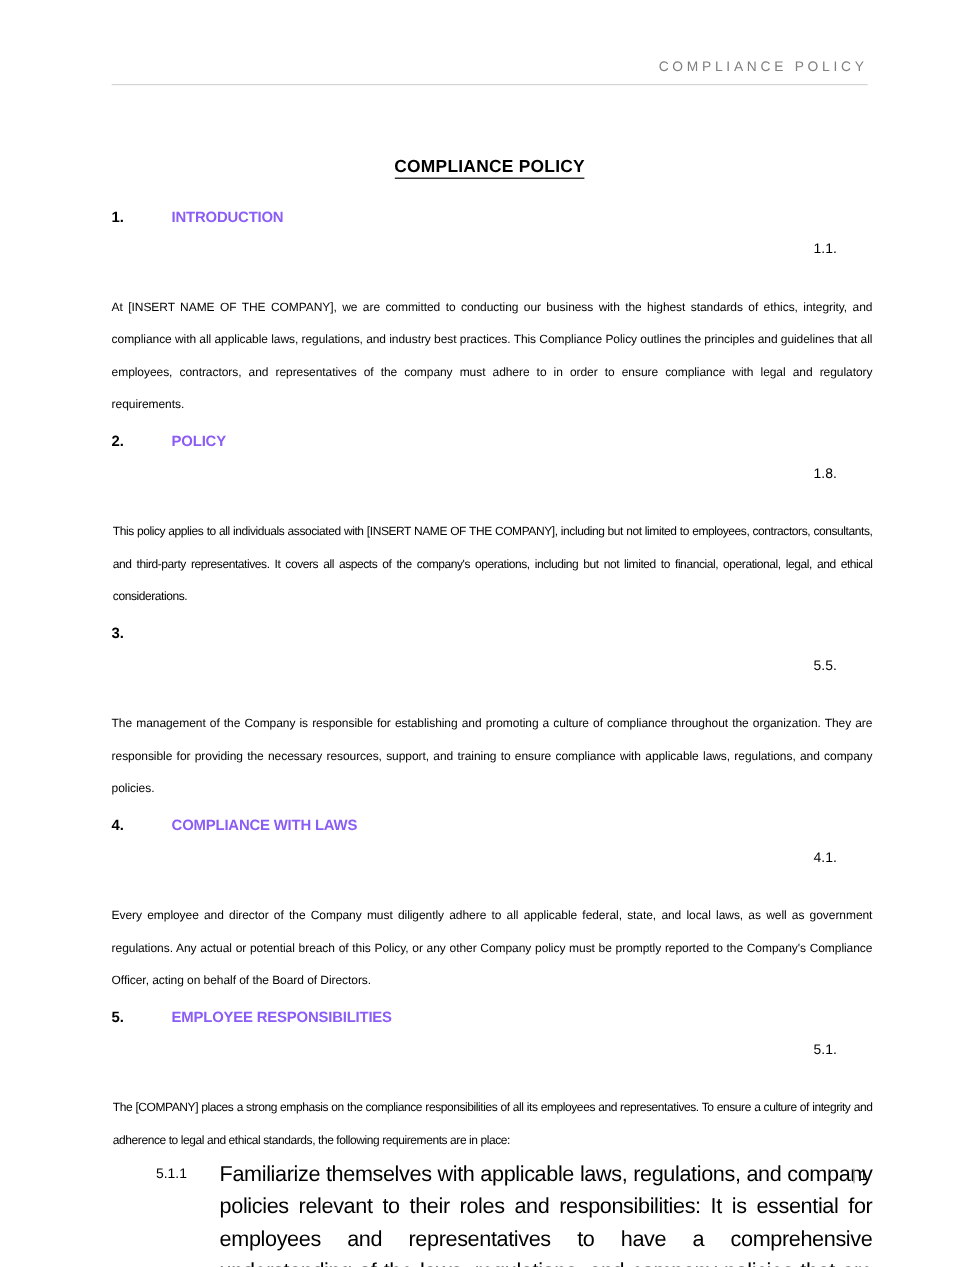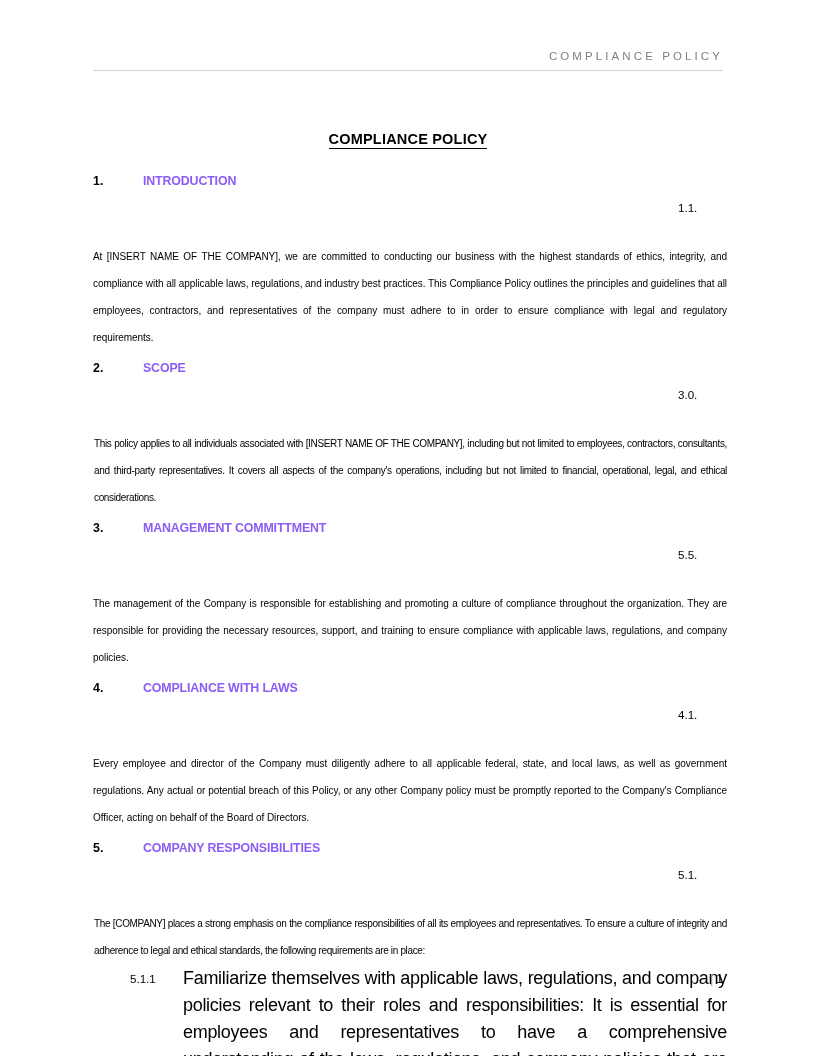--- a/index.html
+++ b/index.html
@@ -200,48 +200,47 @@
       <span class="num">1.</span>
       <span class="label">INTRODUCTION</span>
     </div>
     <div class="sec-para">
       <span class="num">1.1.</span>
       <span class="text">At [INSERT NAME OF THE COMPANY], we are committed to conducting our business with the highest standards of ethics, integrity, and compliance with all applicable laws, regulations, and industry best practices. This Compliance Policy outlines the principles and guidelines that all employees, contractors, and representatives of the company must adhere to in order to ensure compliance with legal and regulatory requirements.</span>
     </div>
 
     <div class="sec-heading gap-before-heading">
       <span class="num">2.</span>
-      <span class="label">SCOPE</span>
+      <span class="label">POLICY</span>
     </div>
     <div class="sec-para tight">
-      <span class="num">3.0.</span>
+      <span class="num">1.8.</span>
       <span class="text">This policy applies to all individuals associated with [INSERT NAME OF THE COMPANY], including but not limited to employees, contractors, consultants, and third-party representatives. It covers all aspects of the company's operations, including but not limited to financial, operational, legal, and ethical considerations.</span>
     </div>
 
     <div class="sec-heading gap-before-heading">
       <span class="num">3.</span>
-      <span class="label">MANAGEMENT COMMITTMENT</span>
     </div>
     <div class="sec-para">
       <span class="num">5.5.</span>
       <span class="text">The management of the Company is responsible for establishing and promoting a culture of compliance throughout the organization. They are responsible for providing the necessary resources, support, and training to ensure compliance with applicable laws, regulations, and company policies.</span>
     </div>
 
     <div class="sec-heading gap-before-heading">
       <span class="num">4.</span>
       <span class="label">COMPLIANCE WITH LAWS</span>
     </div>
     <div class="sec-para">
       <span class="num">4.1.</span>
       <span class="text">Every employee and director of the Company must diligently adhere to all applicable federal, state, and local laws, as well as government regulations. Any actual or potential breach of this Policy, or any other Company policy must be promptly reported to the Company's Compliance Officer, acting on behalf of the Board of Directors.</span>
     </div>
 
     <div class="sec-heading gap-before-heading">
       <span class="num">5.</span>
-      <span class="label">COMPANY RESPONSIBILITIES</span>
+      <span class="label">EMPLOYEE RESPONSIBILITIES</span>
     </div>
     <div class="sec-para tight">
       <span class="num">5.1.</span>
       <span class="text">The [COMPANY] places a strong emphasis on the compliance responsibilities of all its employees and representatives. To ensure a culture of integrity and adherence to legal and ethical standards, the following requirements are in place:</span>
     </div>
     <div class="sub-para">
       <span class="num">5.1.1</span>
       <span class="text">Familiarize themselves with applicable laws, regulations, and company policies relevant to their roles and responsibilities: It is essential for employees and representatives to have a comprehensive understanding of the laws, regulations, and company policies that are directly applicable to their specific roles and responsibilities. This includes staying</span>
     </div>
 

